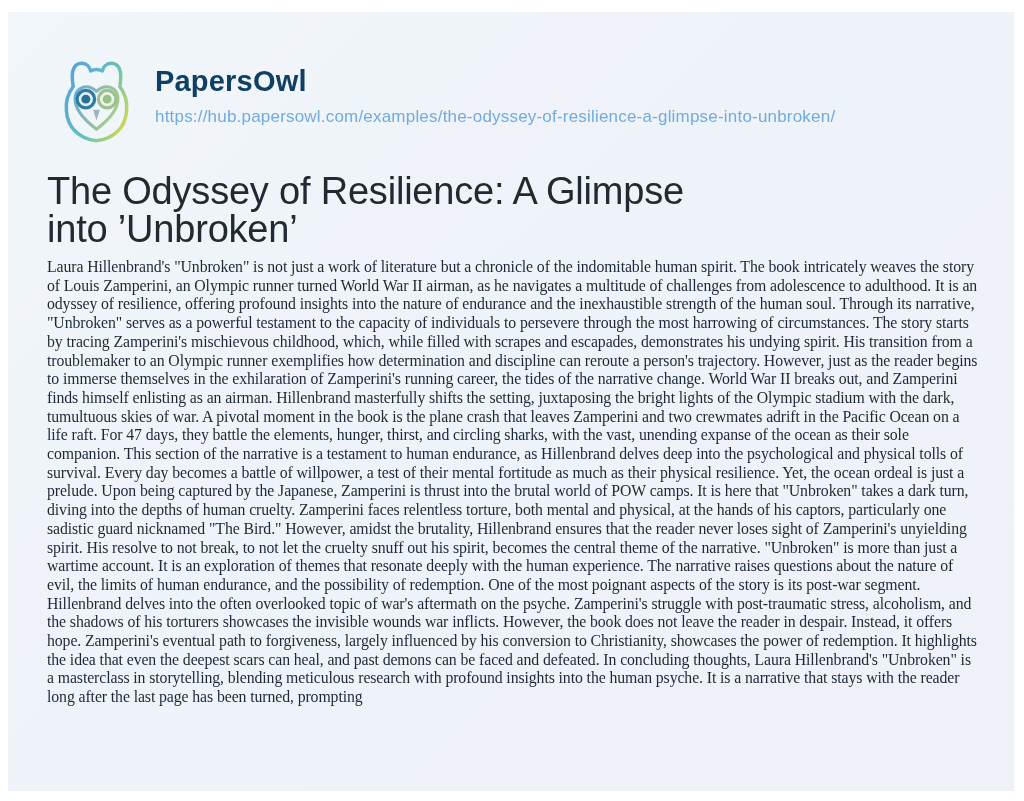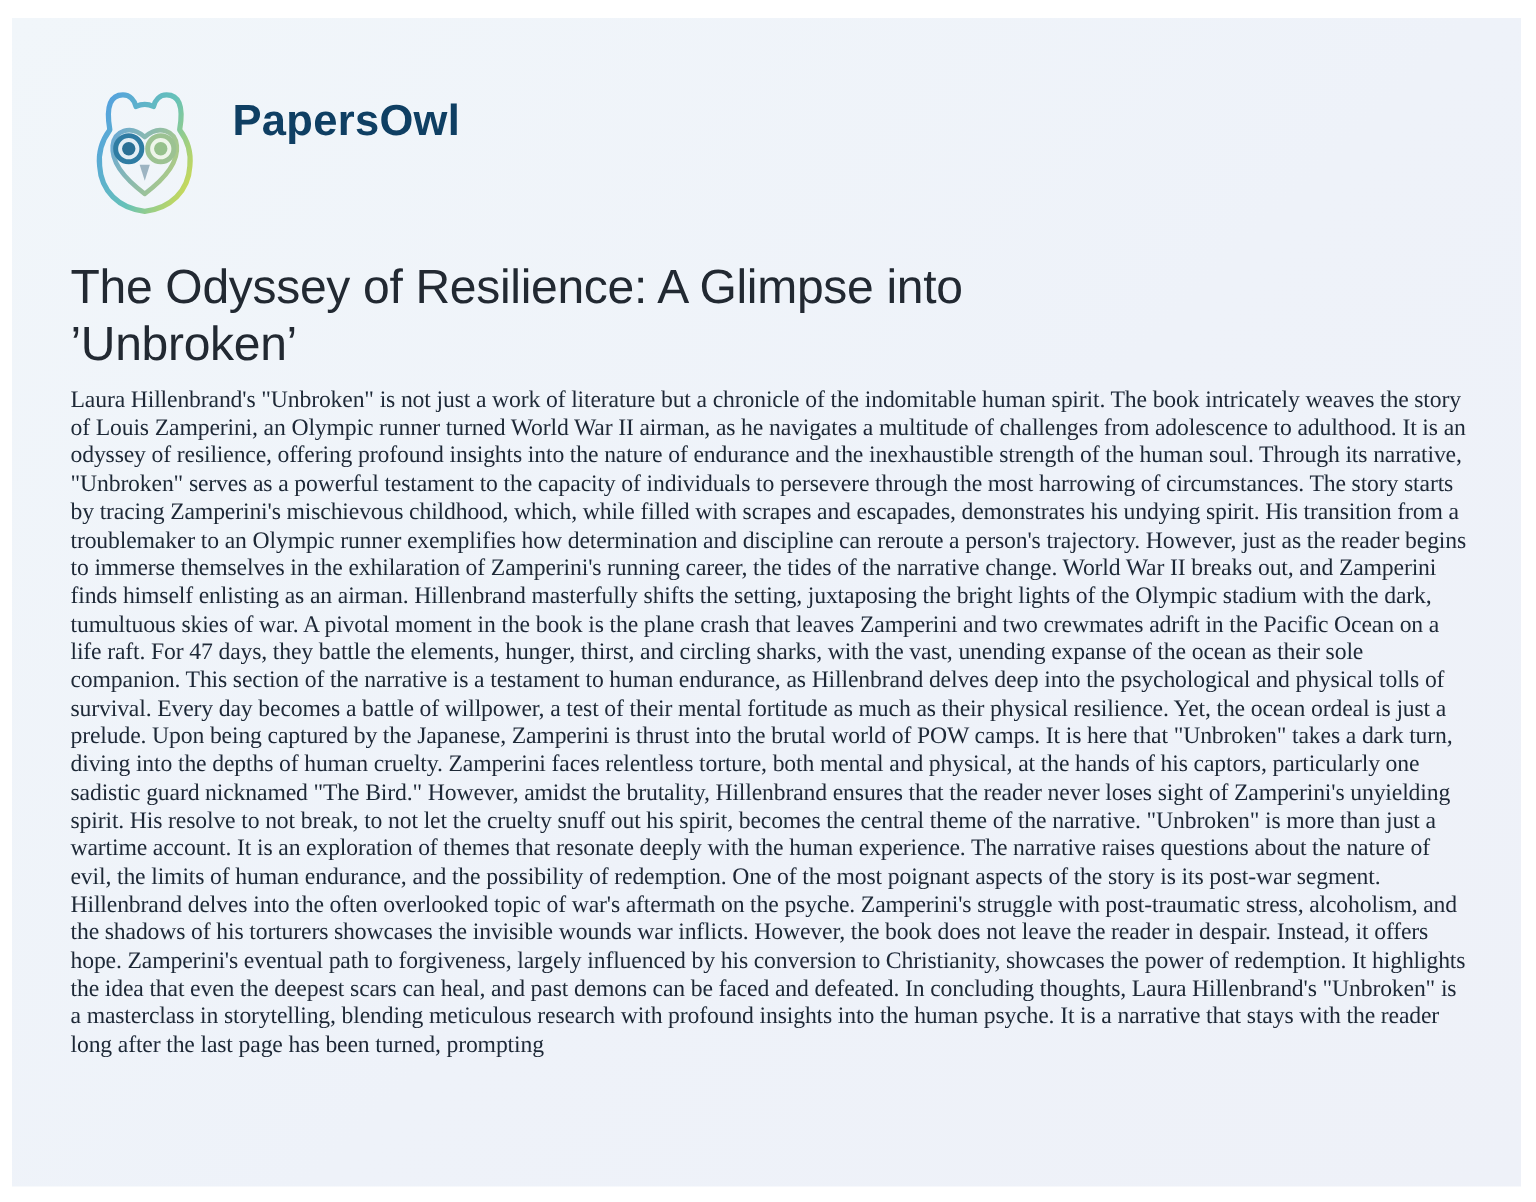--- a/index.html
+++ b/index.html
@@ -51,21 +51,21 @@
     color: #72abdd;
     text-decoration: none;
     letter-spacing: 0.2px;
     cursor: pointer;
   }
   .title {
     position: absolute;
     left: 39px;
     top: 160px;
     width: 660px;
-    font-size: 32px;
+    font-size: 38px;
     font-weight: 400;
     color: #222932;
     line-height: 38px;
     letter-spacing: -0.2px;
   }
   .bodytext {
     position: absolute;
     left: 39px;
     top: 246px;
     width: 934px;
@@ -106,20 +106,21 @@
           <circle cx="39" cy="45" r="4.6" fill="#2a7095"></circle>
 
           <circle cx="61" cy="45" r="9" fill="#eef5ea" stroke="#9cc292" stroke-width="3.4"></circle>
           <circle cx="61" cy="45" r="4.6" fill="#96c08c"></circle>
 
           <path d="M 46.5,56 L 53.5,56 L 50,67 Z" fill="#9db4c2"></path>
         </svg>
       </div>
       <div class="brand-block">
         <div class="brand">PapersOwl</div>
+        <a class="url" href="#">https://hub.papersowl.com/examples/the-odyssey-of-resilience-a-glimpse-into-unbroken/</a>
       </div>
     </header>
 
     <h1 class="title">The Odyssey of Resilience: A Glimpse into ’Unbroken’</h1>
 
     <p class="bodytext">Laura Hillenbrand's "Unbroken" is not just a work of literature but a chronicle of the indomitable human spirit. The book intricately weaves the story of Louis Zamperini, an Olympic runner turned World War II airman, as he navigates a multitude of challenges from adolescence to adulthood. It is an odyssey of resilience, offering profound insights into the nature of endurance and the inexhaustible strength of the human soul. Through its narrative, "Unbroken" serves as a powerful testament to the capacity of individuals to persevere through the most harrowing of circumstances. The story starts by tracing Zamperini's mischievous childhood, which, while filled with scrapes and escapades, demonstrates his undying spirit. His transition from a troublemaker to an Olympic runner exemplifies how determination and discipline can reroute a person's trajectory. However, just as the reader begins to immerse themselves in the exhilaration of Zamperini's running career, the tides of the narrative change. World War II breaks out, and Zamperini finds himself enlisting as an airman. Hillenbrand masterfully shifts the setting, juxtaposing the bright lights of the Olympic stadium with the dark, tumultuous skies of war. A pivotal moment in the book is the plane crash that leaves Zamperini and two crewmates adrift in the Pacific Ocean on a life raft. For 47 days, they battle the elements, hunger, thirst, and circling sharks, with the vast, unending expanse of the ocean as their sole companion. This section of the narrative is a testament to human endurance, as Hillenbrand delves deep into the psychological and physical tolls of survival. Every day becomes a battle of willpower, a test of their mental fortitude as much as their physical resilience. Yet, the ocean ordeal is just a prelude. Upon being captured by the Japanese, Zamperini is thrust into the brutal world of POW camps. It is here that "Unbroken" takes a dark turn, diving into the depths of human cruelty. Zamperini faces relentless torture, both mental and physical, at the hands of his captors, particularly one sadistic guard nicknamed "The Bird." However, amidst the brutality, Hillenbrand ensures that the reader never loses sight of Zamperini's unyielding spirit. His resolve to not break, to not let the cruelty snuff out his spirit, becomes the central theme of the narrative. "Unbroken" is more than just a wartime account. It is an exploration of themes that resonate deeply with the human experience. The narrative raises questions about the nature of evil, the limits of human endurance, and the possibility of redemption. One of the most poignant aspects of the story is its post-war segment. Hillenbrand delves into the often overlooked topic of war's aftermath on the psyche. Zamperini's struggle with post-traumatic stress, alcoholism, and the shadows of his torturers showcases the invisible wounds war inflicts. However, the book does not leave the reader in despair. Instead, it offers hope. Zamperini's eventual path to forgiveness, largely influenced by his conversion to Christianity, showcases the power of redemption. It highlights the idea that even the deepest scars can heal, and past demons can be faced and defeated. In concluding thoughts, Laura Hillenbrand's "Unbroken" is a masterclass in storytelling, blending meticulous research with profound insights into the human psyche. It is a narrative that stays with the reader long after the last page has been turned, prompting</p>
 
   </div>
 </div>
 

